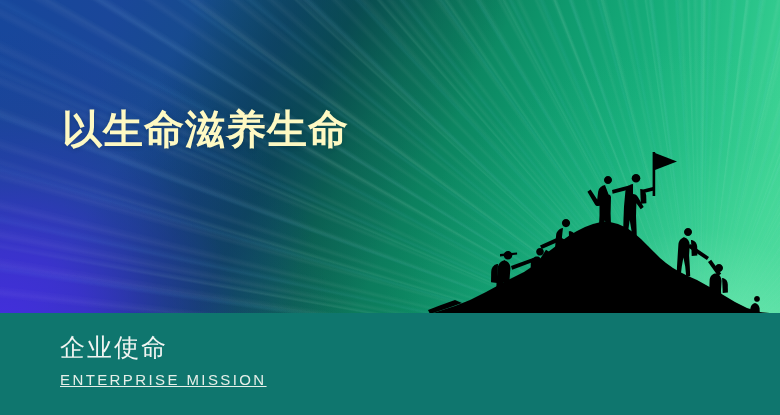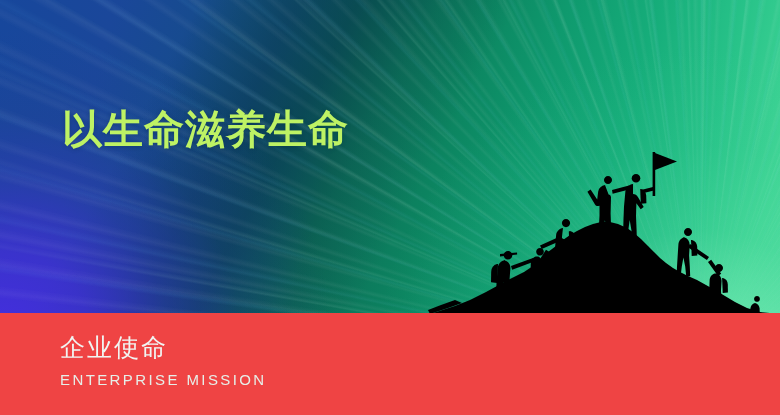--- a/index.html
+++ b/index.html
@@ -125,37 +125,37 @@
   }
 
   
   .headline {
     position: absolute;
     left: 62px;
     top: 101px;
     z-index: 6;
   }
   .headline-line {
-    color: #bef264;
+    color: #fef9c3;
     font-size: 40px;
     font-weight: bold;
     line-height: 56px;
     letter-spacing: 1px;
     white-space: nowrap;
     text-shadow: 0 1px 4px rgba(0,40,60,0.30);
   }
 
   
   .footer-bar {
     position: absolute;
     left: 0;
     bottom: 0;
     width: 780px;
     height: 102px;
-    background: #ef4444;
+    background: #0f766e;
     z-index: 8;
   }
   .footer-inner {
     position: absolute;
     left: 60px;
     top: 18px;
   }
   .footer-cn {
     color: #f1f5f2;
     font-size: 25px;
@@ -164,20 +164,21 @@
     font-weight: normal;
     white-space: nowrap;
   }
   .footer-en {
     color: #e6efe9;
     font-size: 15px;
     line-height: 22px;
     letter-spacing: 2.4px;
     margin-top: 6px;
     white-space: nowrap;
+    text-decoration: underline;
   }
 </style>
 </head>
 <body>
 
 <div id="banner">
 
   <div class="bg-layer bg-base"></div>
   <div class="bg-layer bg-band"></div>
   <div class="bg-layer bg-purple"></div>

